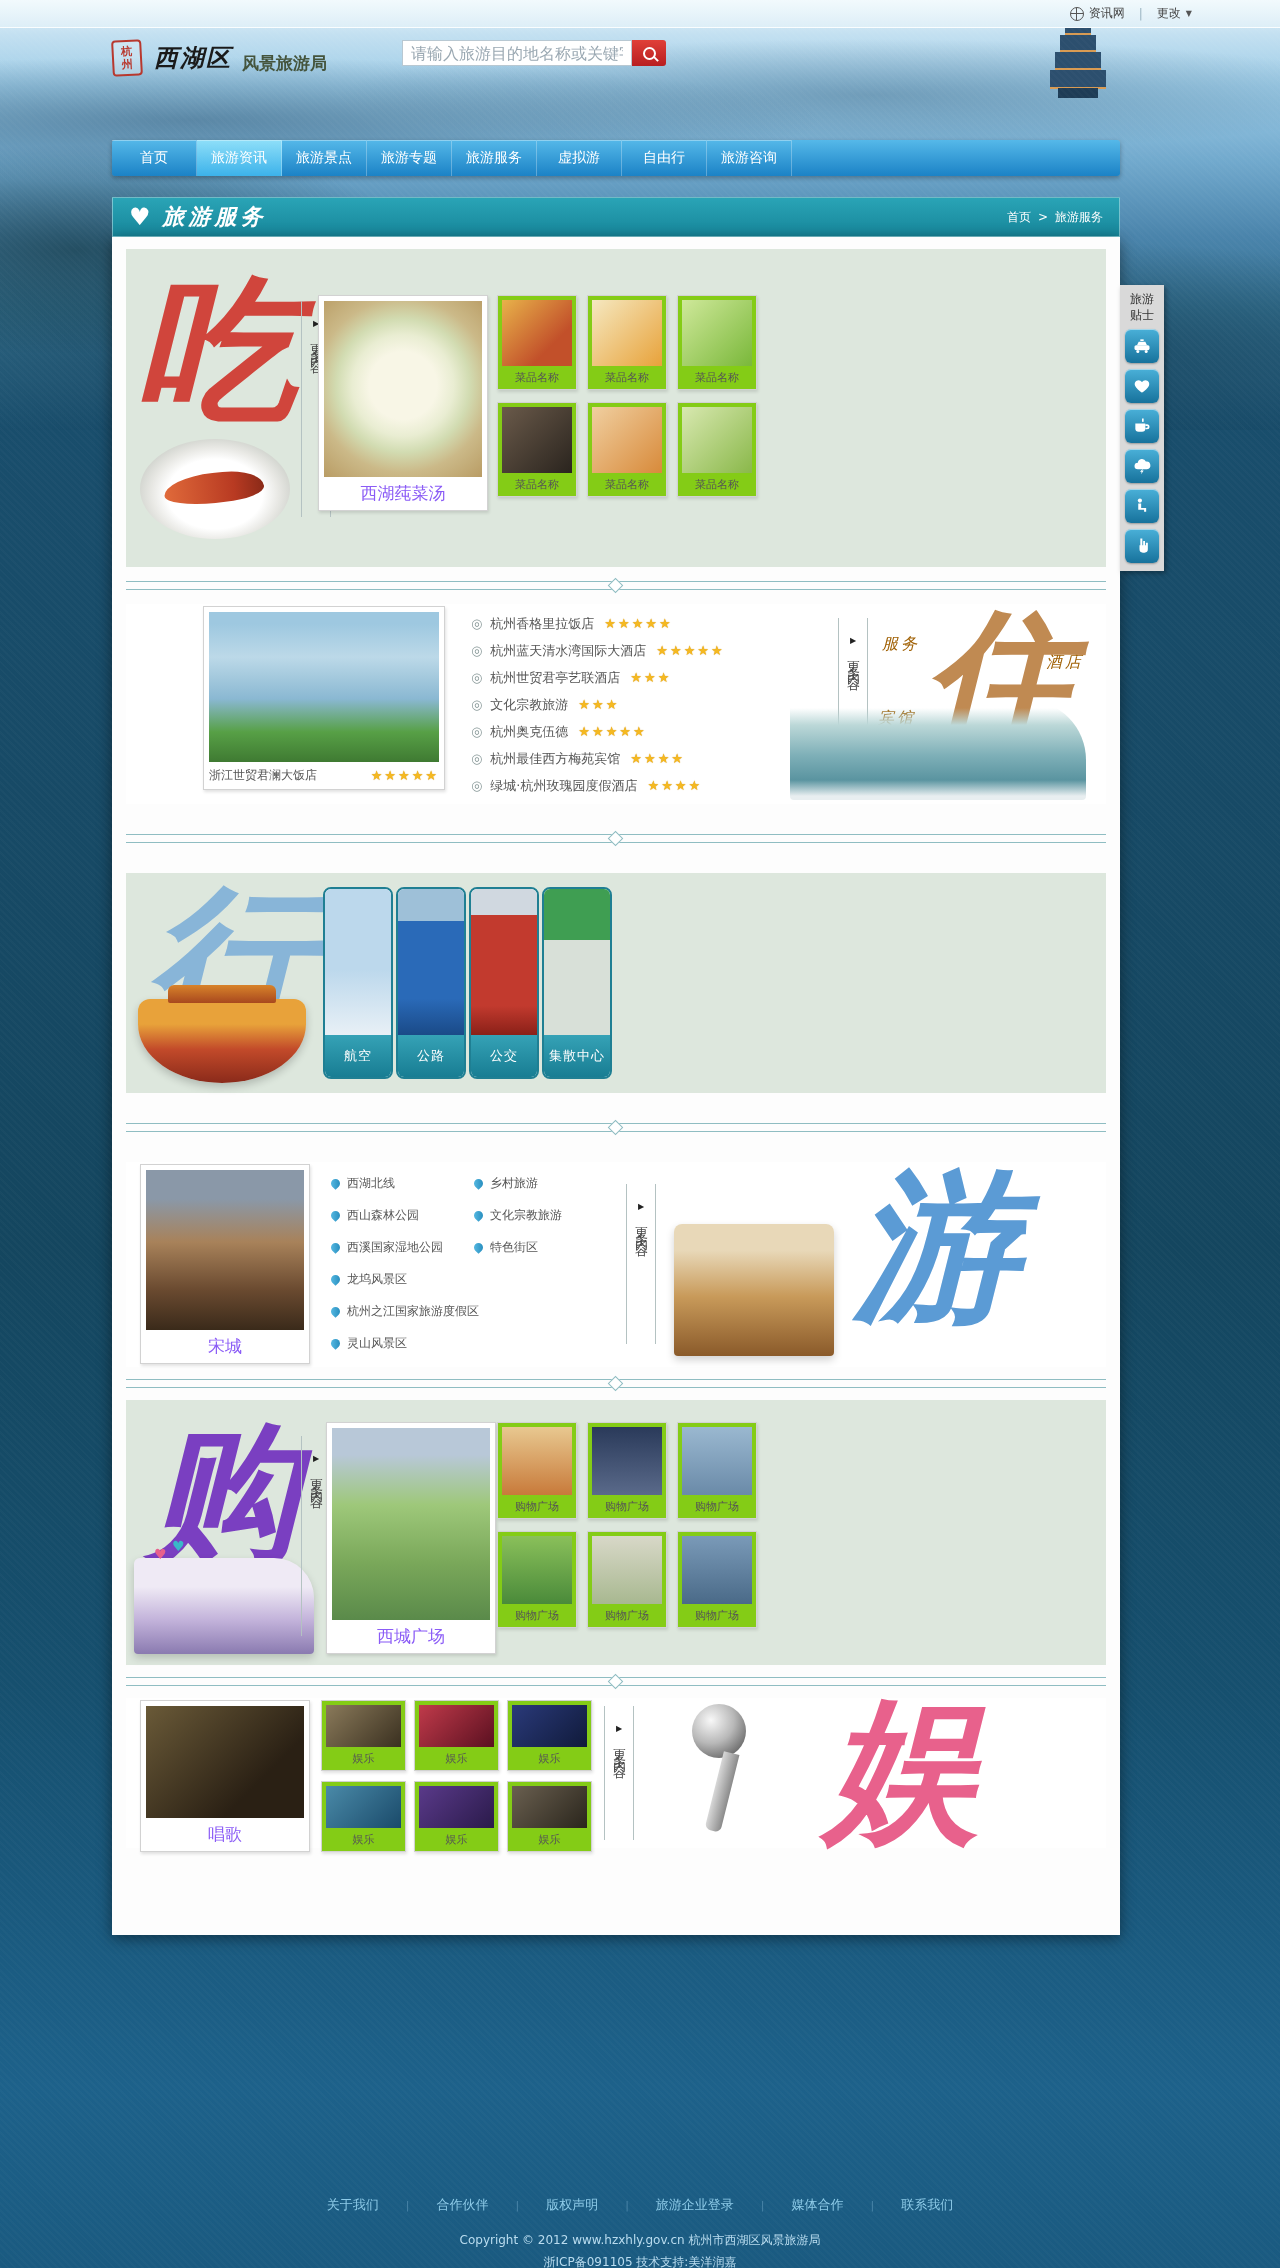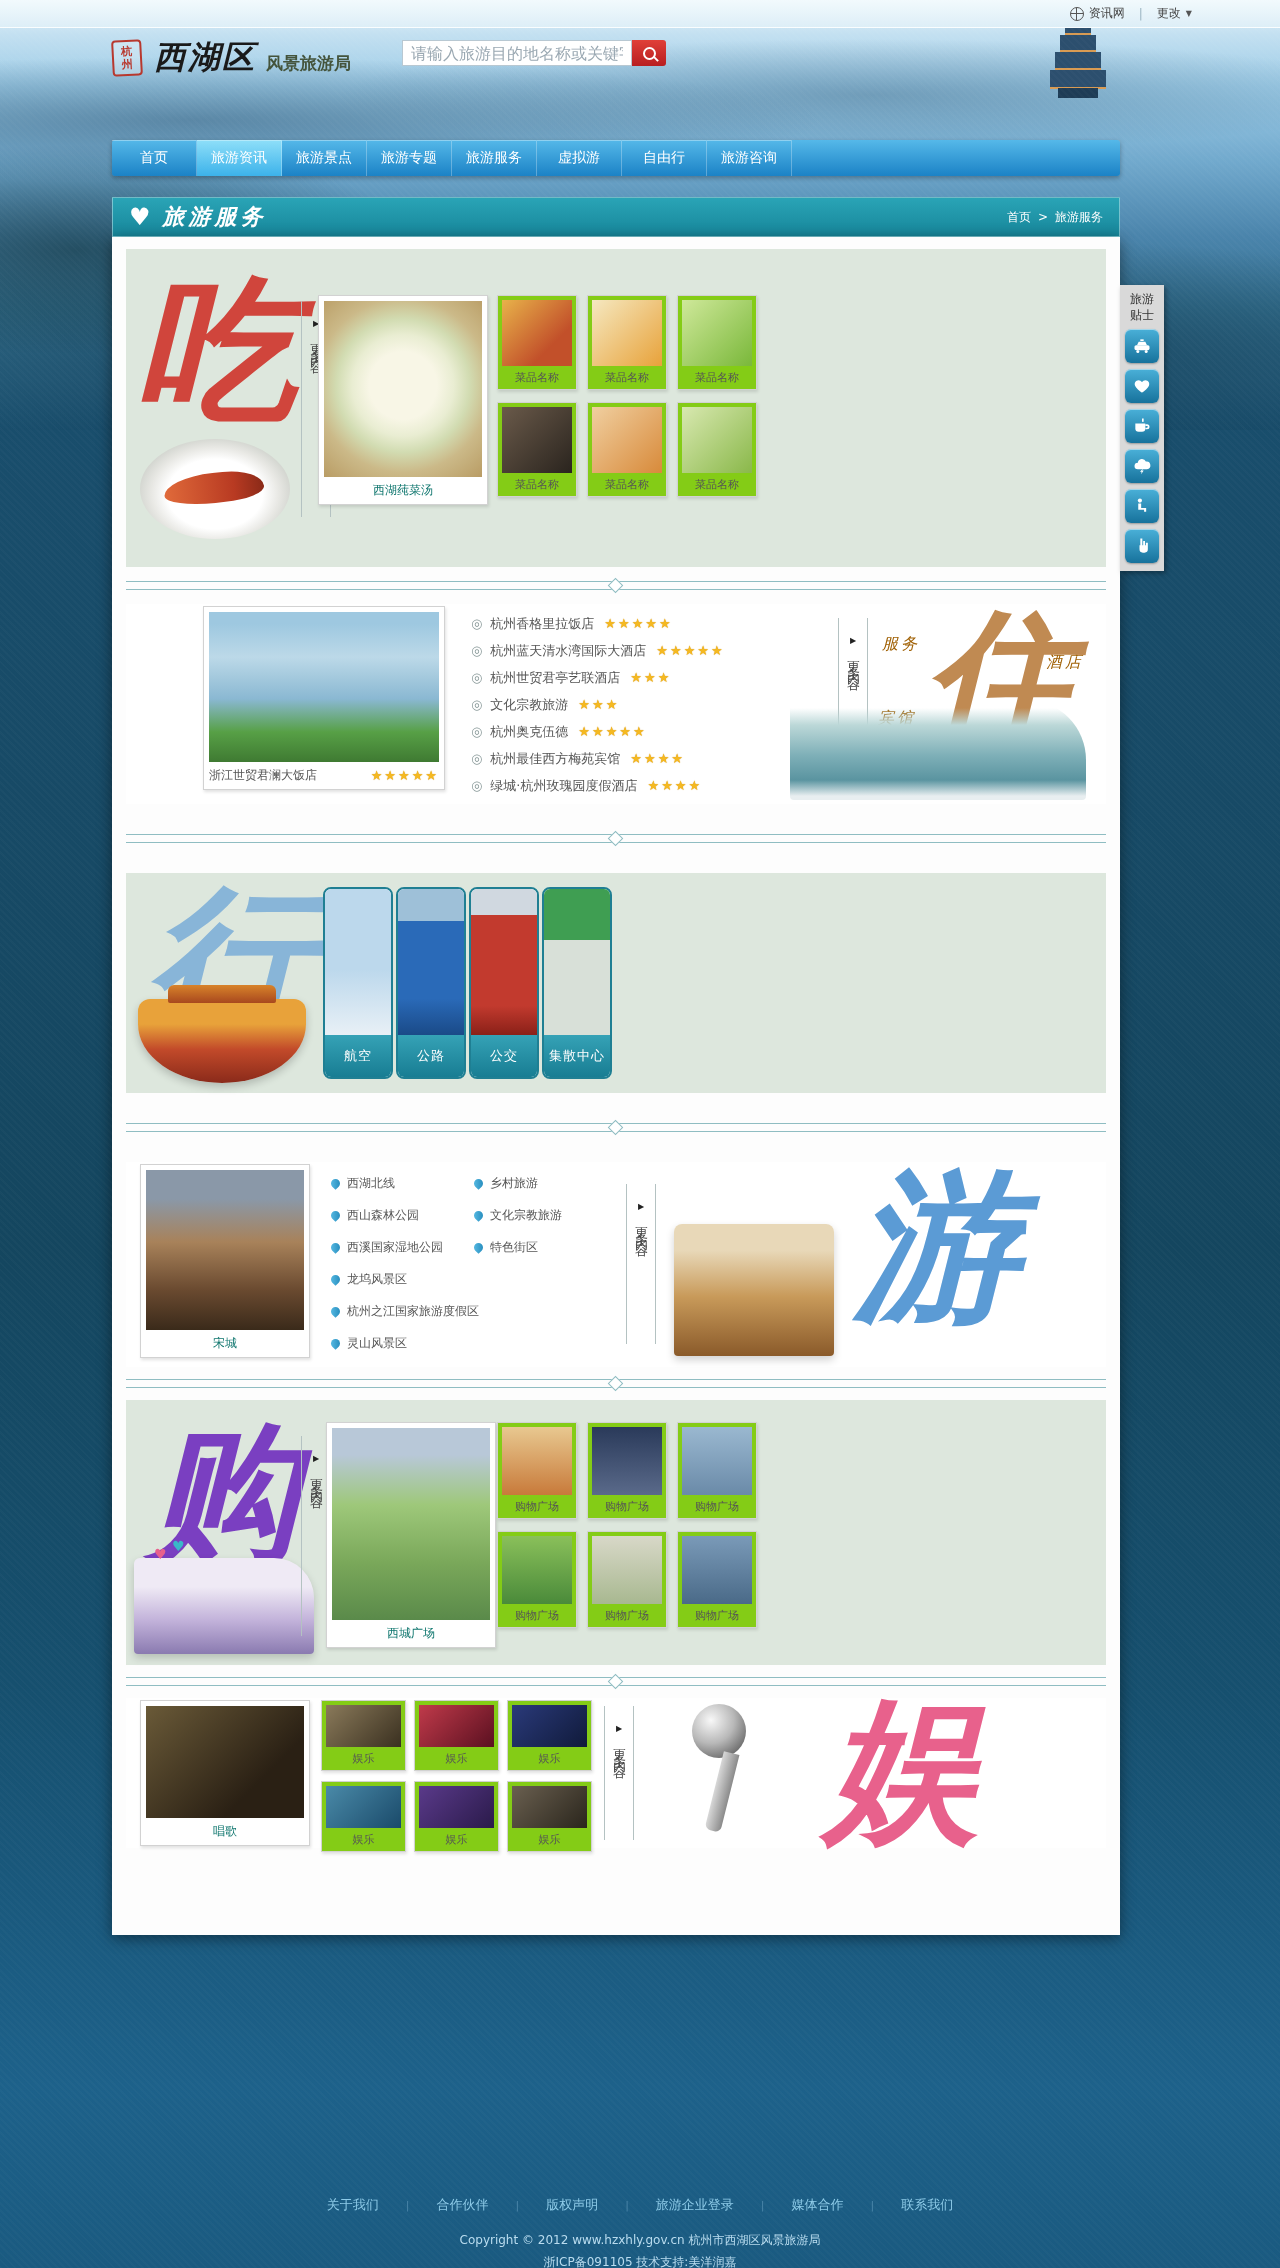--- a/index.html
+++ b/index.html
@@ -28,21 +28,21 @@
   .topbar .globe{width:12px;height:12px;border:1px solid #555;border-radius:50%;margin-right:5px;position:relative;}
   .topbar .globe::before{content:'';position:absolute;left:0;top:5px;width:12px;height:1px;background:#555;}
   .topbar .globe::after{content:'';position:absolute;left:5px;top:0;width:1px;height:12px;background:#555;}
   .topbar a{color:#444;text-decoration:none;}
   .topbar .sep{margin:0 14px;color:#9ab4c2;}
   .topbar .caret{font-size:8px;color:#555;margin-left:5px;}
   .tb-item{display:flex;align-items:center;cursor:pointer;}
   
   .header{position:absolute;top:28px;left:112px;width:1008px;height:60px;z-index:6;display:flex;align-items:center;}
   .seal{width:26px;height:32px;border:2px solid #b8382e;border-radius:4px;color:#b8382e;font-size:11px;line-height:1.2;display:flex;flex-direction:column;align-items:center;justify-content:center;font-weight:bold;background:rgba(255,255,255,.25);transform:rotate(-3deg);}
-  .site-name{font-size:32px;font-weight:bold;color:#1a1a1a;margin:0 10px 0 12px;font-style:italic;letter-spacing:2px;}
+  .site-name{font-size:24px;font-weight:bold;color:#1a1a1a;margin:0 10px 0 12px;font-style:italic;letter-spacing:2px;}
   .site-sub{font-size:17px;color:#44543c;font-weight:bold;margin-top:10px;}
   .search{position:absolute;left:262px;top:12px;display:flex;}
   .search input{width:212px;height:24px;border:1px solid #b8c8d2;padding:0 8px;font-size:16px;color:#333;outline:none;font-family:inherit;margin-left:28px;}
   .search input::placeholder{color:#9aa8b2;}
   .search button{width:34px;height:26px;border:none;background:linear-gradient(180deg,#e04038,#b81e20);border-radius:0 3px 3px 0;cursor:pointer;display:flex;align-items:center;justify-content:center;}
   .mag{width:9px;height:9px;border:2px solid #fff;border-radius:50%;position:relative;}
   .mag::after{content:'';position:absolute;width:6px;height:2px;background:#fff;right:-5px;bottom:-2px;transform:rotate(45deg);}
   
   .nav{position:absolute;top:140px;left:112px;width:1008px;height:36px;background:linear-gradient(180deg,#55b8e9,#1b82c6);border-radius:3px;display:flex;z-index:6;box-shadow:0 2px 5px rgba(0,0,0,.3);}
   .nav-item{width:84px;height:36px;display:flex;align-items:center;justify-content:center;color:#fff;font-size:14px;cursor:pointer;border-right:1px solid rgba(255,255,255,.28);box-shadow:inset 0 1px 0 rgba(255,255,255,.35);}
@@ -61,21 +61,21 @@
   .divider{position:relative;height:7px;margin:14px 14px;border-top:1px solid #8fbdc2;border-bottom:1px solid #8fbdc2;}
   .divider.dv30{margin-top:30px;margin-bottom:30px;}
   .divider.dv12{margin-top:12px;margin-bottom:12px;}
   .divider .dia{position:absolute;left:50%;top:50%;width:9px;height:9px;margin:-6px 0 0 -6px;background:#fff;border:1px solid #8fbdc2;transform:rotate(45deg);}
   .bigchar{position:absolute;font-weight:bold;line-height:1;font-style:italic;}
   .more-rail{position:absolute;width:30px;border-left:1px solid #b4c2c2;border-right:1px solid #b4c2c2;display:flex;flex-direction:column;align-items:center;padding-top:18px;box-sizing:border-box;cursor:pointer;color:#333;}
   .more-rail .arr{font-size:8px;color:#222;margin-bottom:6px;}
   .vtext{writing-mode:vertical-rl;font-size:13px;letter-spacing:5px;color:#444;}
   .card{position:absolute;background:#fff;border:1px solid #d2d2d2;box-shadow:1px 2px 3px rgba(0,0,0,.12);padding:5px;box-sizing:border-box;cursor:pointer;}
   .card .ph{width:100%;}
-  .card .cap{text-align:center;font-size:12px;color:#0f766e;padding-top:5px;}
+  .card .cap{text-align:center;font-size:17px;color:#8b5cf6;padding-top:5px;}
   .thumb-grid{position:absolute;display:grid;grid-template-columns:repeat(3,80px);gap:12px 10px;}
   .tg-card{background:#84cc16;border:1px solid #d2d2d2;box-shadow:1px 2px 3px rgba(0,0,0,.12);padding:4px;cursor:pointer;}
   .tg-card .cap{text-align:center;font-size:11px;color:#555;padding-top:4px;}
   
   .sec-eat{height:318px;}
   .eat-char{left:10px;top:22px;font-size:160px;color:#d0453c;}
   .fish-dish{position:absolute;left:14px;top:190px;width:150px;height:100px;background:radial-gradient(ellipse at 50% 55%,#ffffff 0 45%,#e8e8e4 60%,#cfd2cc 75%,transparent 78%);border-radius:50%;}
   .fish-dish::after{content:'';position:absolute;left:24px;top:34px;width:100px;height:30px;background:linear-gradient(90deg,#e06a3a,#b83a22 70%,#8a2a18);border-radius:50% 40% 40% 50%/60% 60% 40% 40%;transform:rotate(-6deg);}
   .eat-rail{left:175px;top:52px;height:216px;}
   .eat-feat{left:192px;top:46px;width:170px;}

